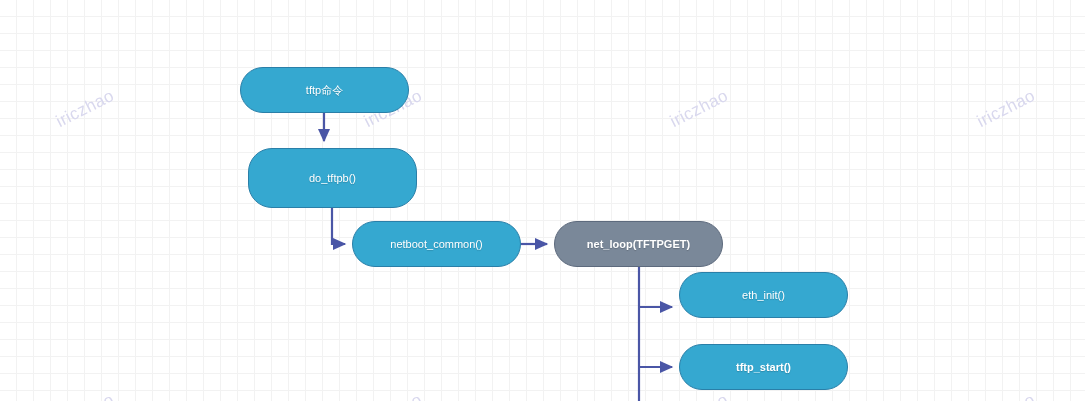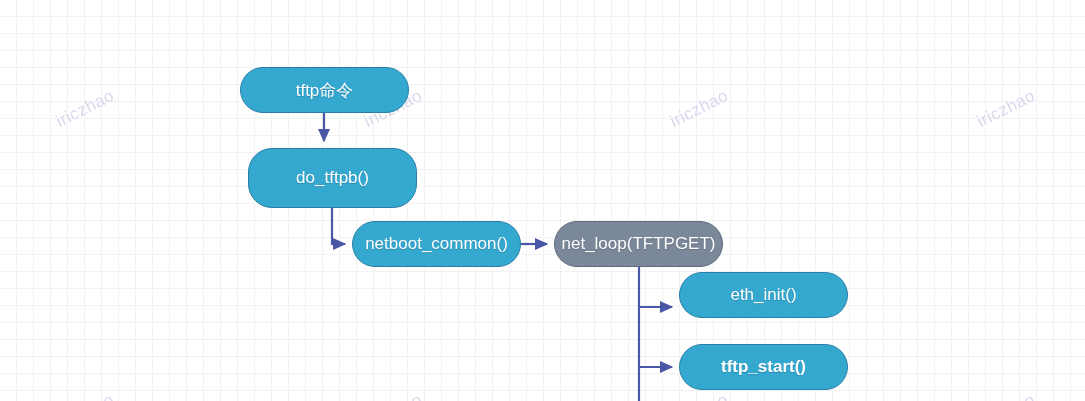--- a/index.html
+++ b/index.html
@@ -43,31 +43,31 @@
   .node {
     position: absolute;
     box-sizing: border-box;
     border-radius: 24px;
     border: 1px solid #2b6fa8;
     display: flex;
     align-items: center;
     justify-content: center;
     color: #ffffff;
     font-family: "Liberation Sans", sans-serif;
-    font-size: 17px;
+    font-size: 11px;
     text-shadow: 0 1px 1px rgba(0,0,0,0.18);
   }
   .node.blue {
     background: #35a8d0;
     border-color: #2a7fa8;
   }
   .node.gray {
     background: #7a8899;
     border-color: #5d6a7d;
-    font-weight: normal;
+    font-weight: bold;
   }
 
   svg.connectors {
     position: absolute;
     left: 0;
     top: 0;
     width: 1085px;
     height: 401px;
     pointer-events: none;
   }

